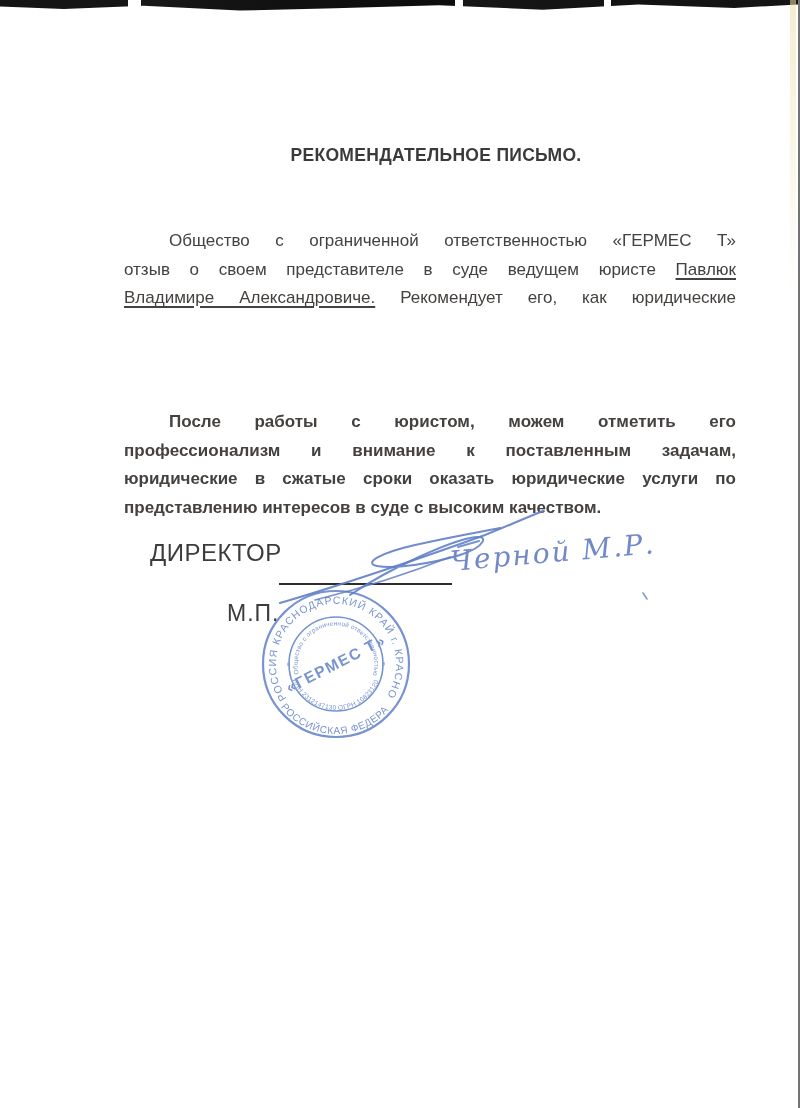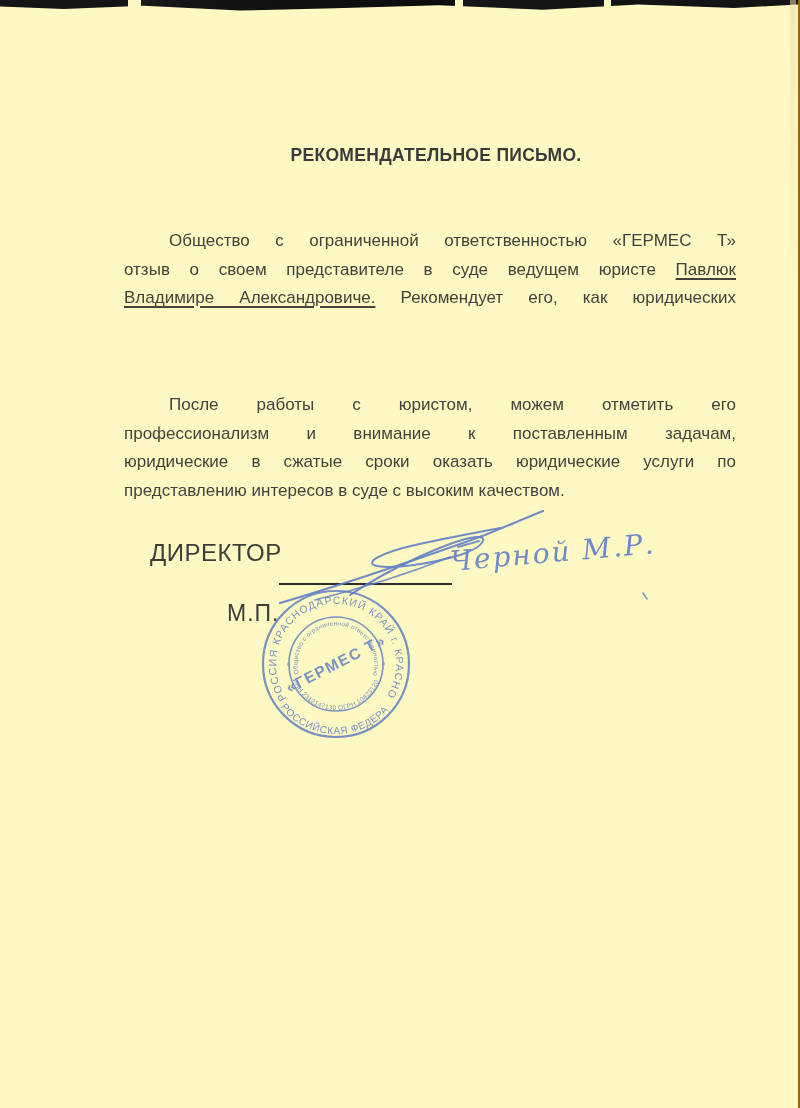--- a/index.html
+++ b/index.html
@@ -3,22 +3,22 @@
 <meta charset="utf-8">
 <style>
   html,body{margin:0;padding:0;}
   body{
     width:800px;height:1108px;
     background:#e9e7e3;
     font-family:"Liberation Sans",sans-serif;
   }
   .page{
     position:relative;width:800px;height:1108px;overflow:hidden;
-    background:#fef9c3;
-    border-right:2px solid #a16207;
+    background:#ffffff;
+    border-right:2px solid #737373;
     box-sizing:border-box;
   }
   
   .scan-edge-top{
     position:absolute;top:0;left:0;width:100%;height:11px;
     background:linear-gradient(90deg,
       #151515 0px,#151515 128px,transparent 128px,transparent 141px,
       #181818 141px,#101010 297px,#0d0d0d 455px,transparent 455px,transparent 463px,
       #161616 463px,#131313 604px,transparent 604px,transparent 611px,
       #121212 611px,#151515 800px);
@@ -34,21 +34,21 @@
     text-align:center;
     font-size:17.5px;font-weight:bold;letter-spacing:.3px;
     color:#3a3a3a;
   }
   
   .body-block{
     position:absolute;left:104px;width:612px;
     font-size:17px;line-height:28.5px;color:#44413e;margin-left:20px;
   }
   .p1{top:227px;}
-  .p2{top:391px;}
+  .p2{top:408px;font-weight:bold;}
   .line{text-align:justify;text-align-last:justify;}
   .line.last{text-align:left;text-align-last:left;}
   .line.indent{text-indent:45px;}
   .u{text-decoration:underline;text-underline-offset:3px;text-decoration-thickness:1.5px;}
   
   .director{
     position:absolute;left:150px;top:539px;
     font-size:24px;letter-spacing:.5px;color:#3c3c3c;
   }
   .sig-line{
@@ -84,21 +84,21 @@
   <div class="scan-edge-top"></div>
   <div class="scan-edge-right"></div>
 
   <h1 class="title">РЕКОМЕНДАТЕЛЬНОЕ ПИСЬМО.</h1>
 
   <div class="body-block p1">
     <div class="line indent"><span>Общество с ограниченной ответственностью «ГЕРМЕС Т»</span></div>
     <div class="line"><span>отзыв о своем представителе в суде ведущем юристе</span>
       <span class="u">Павлюк</span></div>
     <div class="line"><span class="u">Владимире Александровиче.</span>
-      <span>Рекомендует его, как юридических</span></div>
+      <span>Рекомендует его, как юридические</span></div>
   </div>
 
   <div class="body-block p2">
     <div class="line indent"><span>После работы с юристом, можем отметить его</span></div>
     <div class="line"><span>профессионализм и внимание к поставленным задачам,</span></div>
     <div class="line"><span>юридические в сжатые сроки оказать юридические услуги по</span></div>
     <div class="line last"><span>представлению интересов в суде с высоким качеством.</span></div>
   </div>
 
   <div class="director">ДИРЕКТОР</div>

